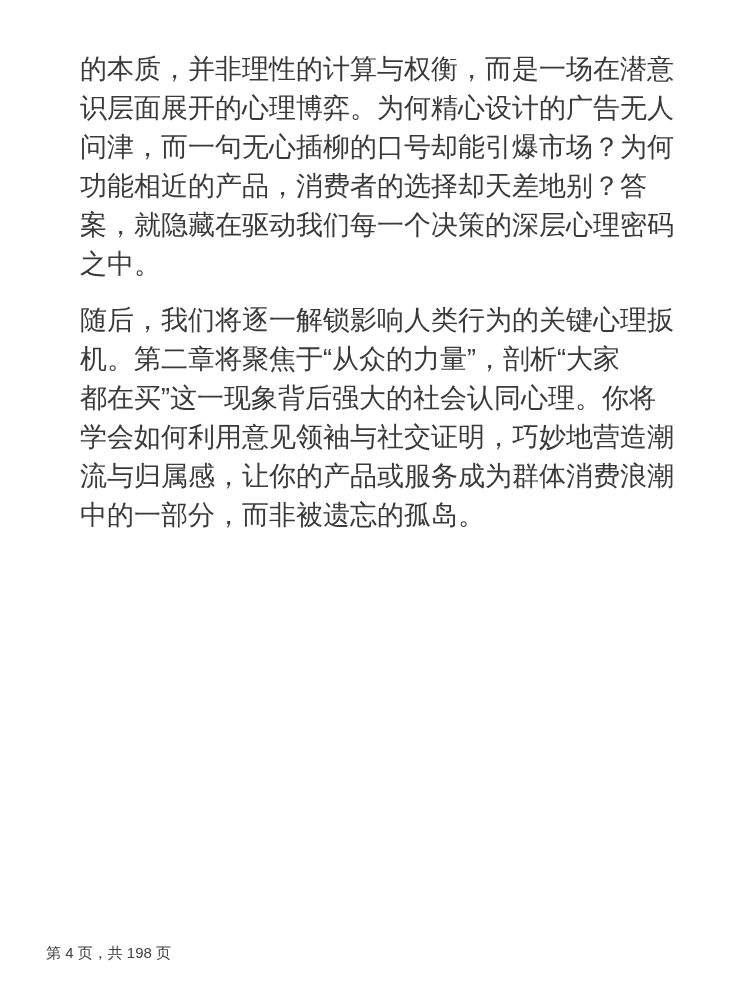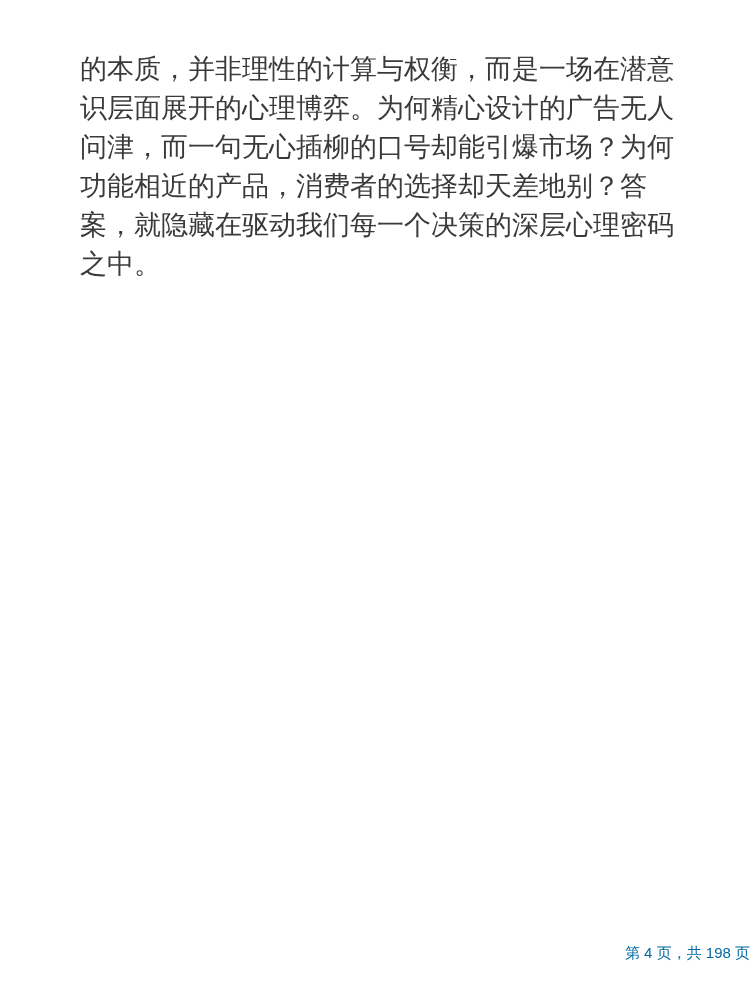--- a/index.html
+++ b/index.html
@@ -29,33 +29,39 @@
     line-height: 39px;
     color: #3a3a3a;
     white-space: pre-line;
     text-align: left;
   }
   .footer {
     position: absolute;
     left: 0;
     right: 0;
     top: 944px;
-    text-align: right;
+    text-align: left;
     font-size: 15px;
     line-height: 18px;
-    color: #0369a1;
+    color: #404040;
     padding-left: 46px;
   }
 </style>
 </head>
 <body>
 
 <div class="page">
   <div class="content">
     <p class="para">的本质，并非理性的计算与权衡，而是一场在潜意
 识层面展开的心理博弈。为何精心设计的广告无人
 问津，而一句无心插柳的口号却能引爆市场？为何
 功能相近的产品，消费者的选择却天差地别？答
 案，就隐藏在驱动我们每一个决策的深层心理密码
 之中。</p>
+    <p class="para">随后，我们将逐一解锁影响人类行为的关键心理扳
+机。第二章将聚焦于“从众的力量”，剖析“大家
+都在买”这一现象背后强大的社会认同心理。你将
+学会如何利用意见领袖与社交证明，巧妙地营造潮
+流与归属感，让你的产品或服务成为群体消费浪潮
+中的一部分，而非被遗忘的孤岛。</p>
   </div>
   <div class="footer">第 4 页，共 198 页</div>
 </div>
 
 </body></html>

